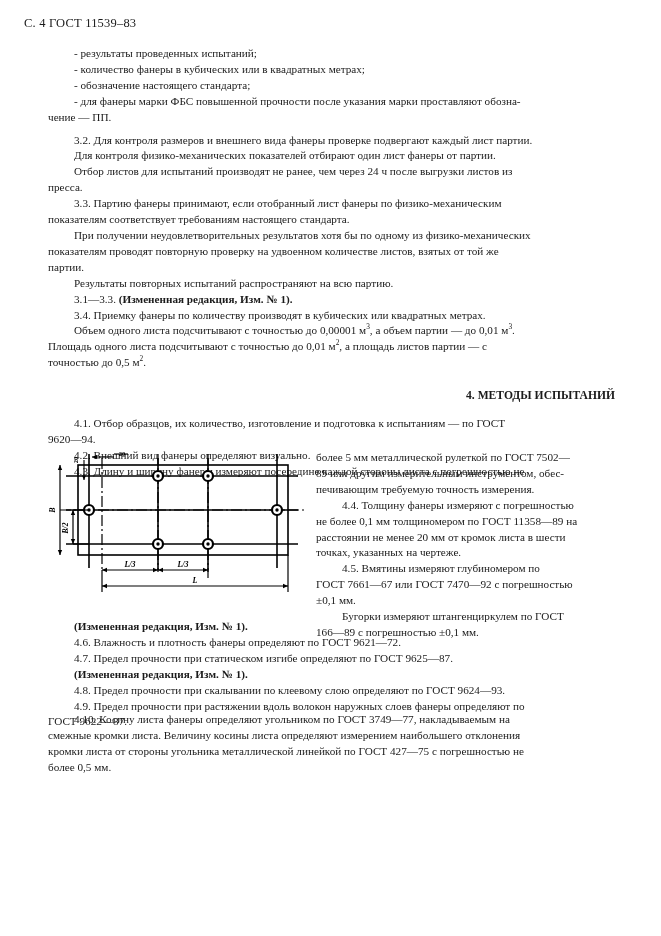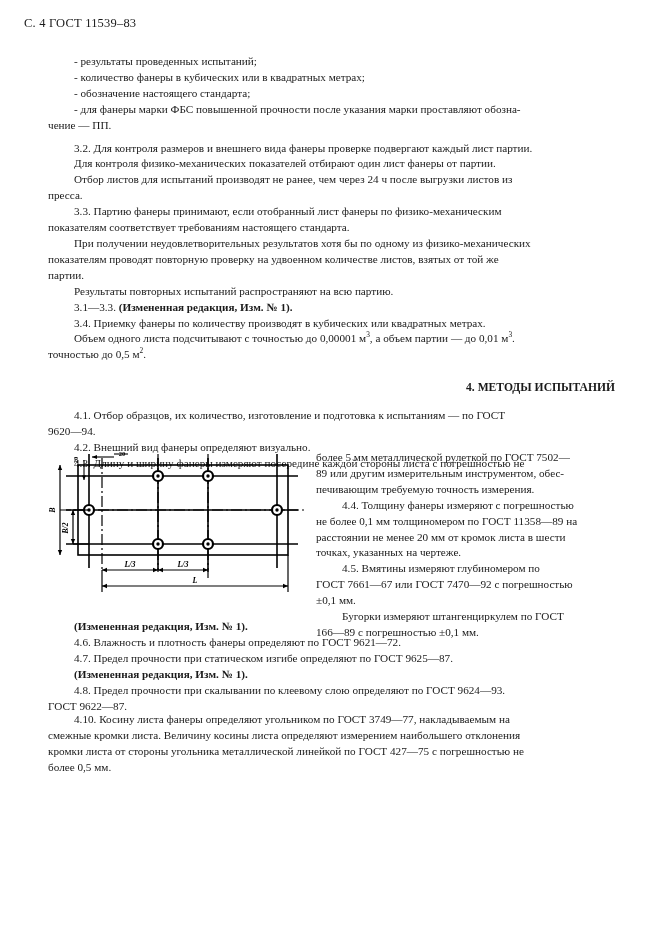--- a/index.html
+++ b/index.html
@@ -30,21 +30,21 @@
     left: 24px;
     font-size: 12.5px;
     font-weight: normal;
     letter-spacing: 0.2px;
     white-space: nowrap;
   }
 
   
   .body-col {
     position: absolute;
-    top: 54px;
+    top: 46px;
     left: 48px;
     width: 567px;
   }
 
   p.tx {
     margin: 0 0 0.5px 0;
     font-size: 11.2px;
     line-height: 15.4px;
     text-align: justify;
     text-indent: 0;
@@ -146,20 +146,21 @@
     <p class="tx noind">партии.</p>
 
     <p class="tx ind">Результаты повторных испытаний распространяют на всю партию.</p>
 
     <p class="tx ind"><span>3.1—3.3. </span><span class="inline-b">(Измененная редакция, Изм. № 1).</span></p>
 
     <p class="tx ind">3.4.  Приемку фанеры по количеству производят в кубических или квадратных метрах.</p>
 
     <p class="tx ind"><span>Объем одного листа подсчитывают с точностью до 0,00001 м</span><sup>3</sup><span>, а объем партии — до 0,01 м</span><sup>3</sup><span>.</span></p>
 
+    <p class="tx noind"><span>Площадь одного листа подсчитывают с точностью до 0,01 м</span><sup>2</sup><span>, а площадь листов партии — с</span></p>
 
     <p class="tx noind"><span>точностью до 0,5 м</span><sup>2</sup><span>.</span></p>
 
     <div class="gap-l"></div>
 
     <p class="tx center">4.  МЕТОДЫ ИСПЫТАНИЙ</p>
 
     <div class="gap-m"></div>
 
     <p class="tx ind">4.1.  Отбор образцов, их количество, изготовление и подготовка к испытаниям — по ГОСТ</p>
@@ -294,20 +295,21 @@
       <p class="tx noind">166—89 с погрешностью ±0,1 мм.</p>
     </div>
   </div>
 
   <div class="after-col">
     <p class="tx ind bold">(Измененная редакция, Изм. № 1).</p>
     <p class="tx ind">4.6.  Влажность и плотность фанеры определяют по ГОСТ 9621—72.</p>
     <p class="tx ind">4.7.  Предел прочности при статическом изгибе определяют по ГОСТ 9625—87.</p>
     <p class="tx ind bold">(Измененная редакция, Изм. № 1).</p>
     <p class="tx ind">4.8.  Предел прочности при скалывании по клеевому слою определяют по ГОСТ 9624—93.</p>
+    <p class="tx ind">4.9.  Предел прочности при растяжении вдоль волокон наружных слоев фанеры определяют по</p>
     <p class="tx noind">ГОСТ 9622—87.</p>
   </div>
 
   <div class="tail-col">
     <p class="tx ind">4.10.  Косину листа фанеры определяют угольником по ГОСТ 3749—77, накладываемым на</p>
     <p class="tx noind">смежные кромки листа. Величину косины листа определяют измерением наибольшего отклонения</p>
     <p class="tx noind">кромки листа от стороны угольника металлической линейкой по ГОСТ 427—75 с погрешностью не</p>
     <p class="tx noind">более 0,5 мм.</p>
   </div>
 

